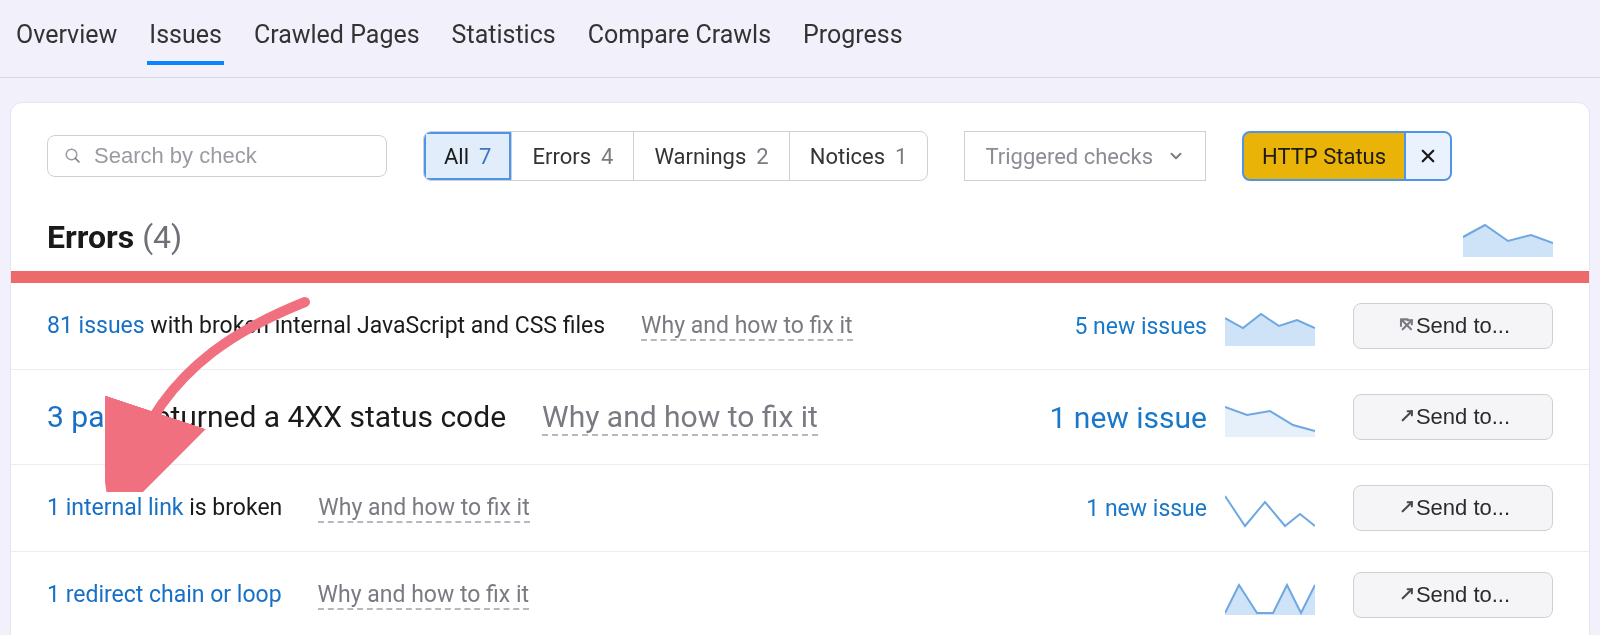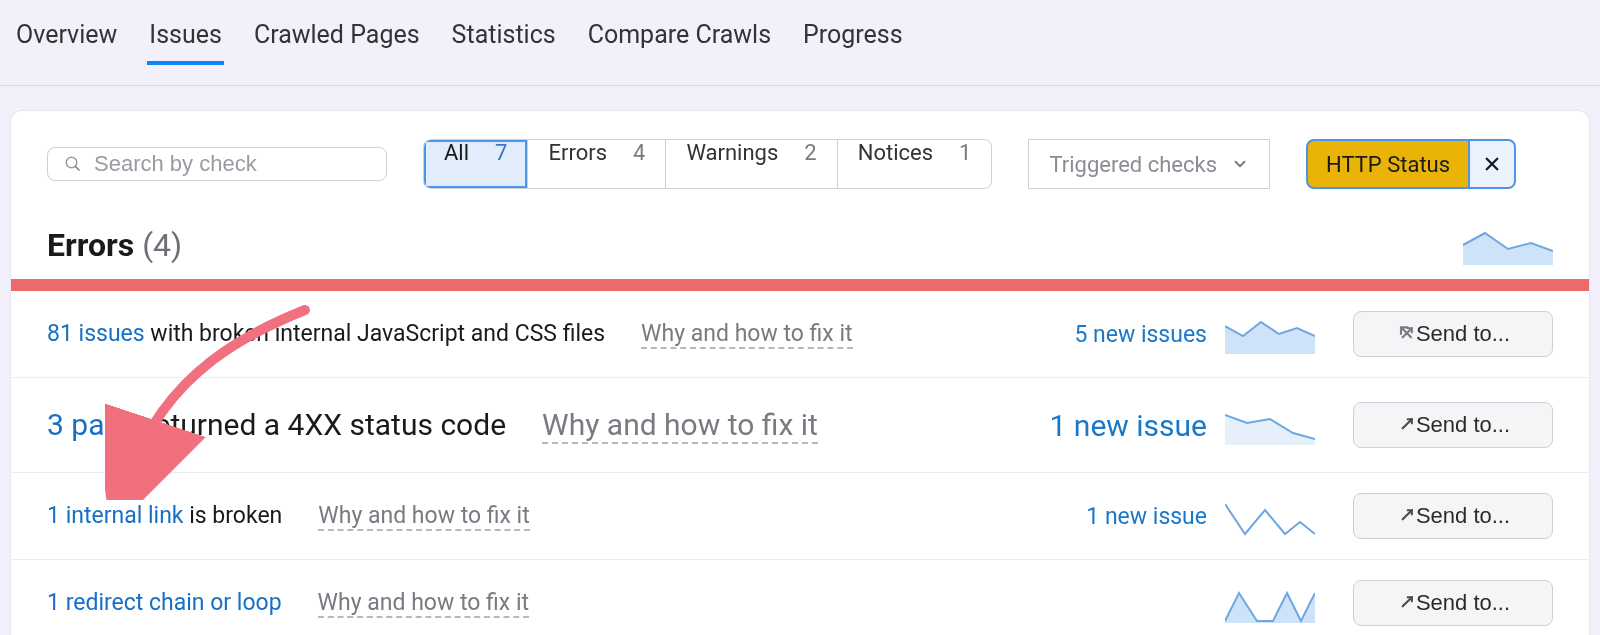--- a/index.html
+++ b/index.html
@@ -6,21 +6,21 @@
   body {
     font-family: -apple-system, BlinkMacSystemFont, "Segoe UI", Roboto, Helvetica, Arial, sans-serif;
     background: #f2f1fb;
     color: #333;
     width: 1600px;
   }
   
   .tabs {
     display: flex;
     gap: 28px;
-    padding: 20px 14px 20px 14px;
+    padding: 20px 14px 12px 14px;
     border-bottom: 1px solid #d8d6e7;
     font-size: 25px;
     color: #333;
   }
   .tab { cursor: pointer; padding: 0 2px 12px 2px; }
   .tab.active { color: #333; border-bottom: 4px solid #0a84ff; }
   
   .panel {
     margin: 24px 10px 0 10px;
     background: #fff;
@@ -34,21 +34,21 @@
     align-items: center;
     gap: 36px;
     padding: 28px 36px 10px 36px;
     flex-wrap: wrap;
   }
   .searchbox {
     display: flex;
     align-items: center;
     gap: 12px;
     width: 340px;
-    height: 34px;
+    height: 42px;
     border: 1.5px solid #cfcfd6;
     border-radius: 8px;
     padding: 0 16px;
     color: #9a9aa2;
     background: #fff;
   }
   .searchbox input {
     border: none;
     outline: none;
     font-size: 22px;
@@ -58,22 +58,22 @@
   .searchbox input::placeholder { color: #9a9aa2; }
   .seg {
     display: flex;
     border: 1.5px solid #cfcfd6;
     border-radius: 8px;
     overflow: hidden;
     height: 50px;
   }
   .seg-btn {
     display: flex;
-    align-items: flex-start;
-    gap: 26px;
+    align-items: center;
+    gap: 10px;
     padding: 0 20px;
     font-size: 22px;
     border-right: 1.5px solid #cfcfd6;
     cursor: pointer;
   }
   .seg-btn:last-child { border-right: none; }
   .seg-btn.active { background: #e2edfb; box-shadow: inset 0 0 0 2px #4d95e8; color: #1a1a1a; }
   .seg-count { color: #7a7a82; }
   .seg-btn.active .seg-count { color: #3c78c0; }
   .dropdown {

